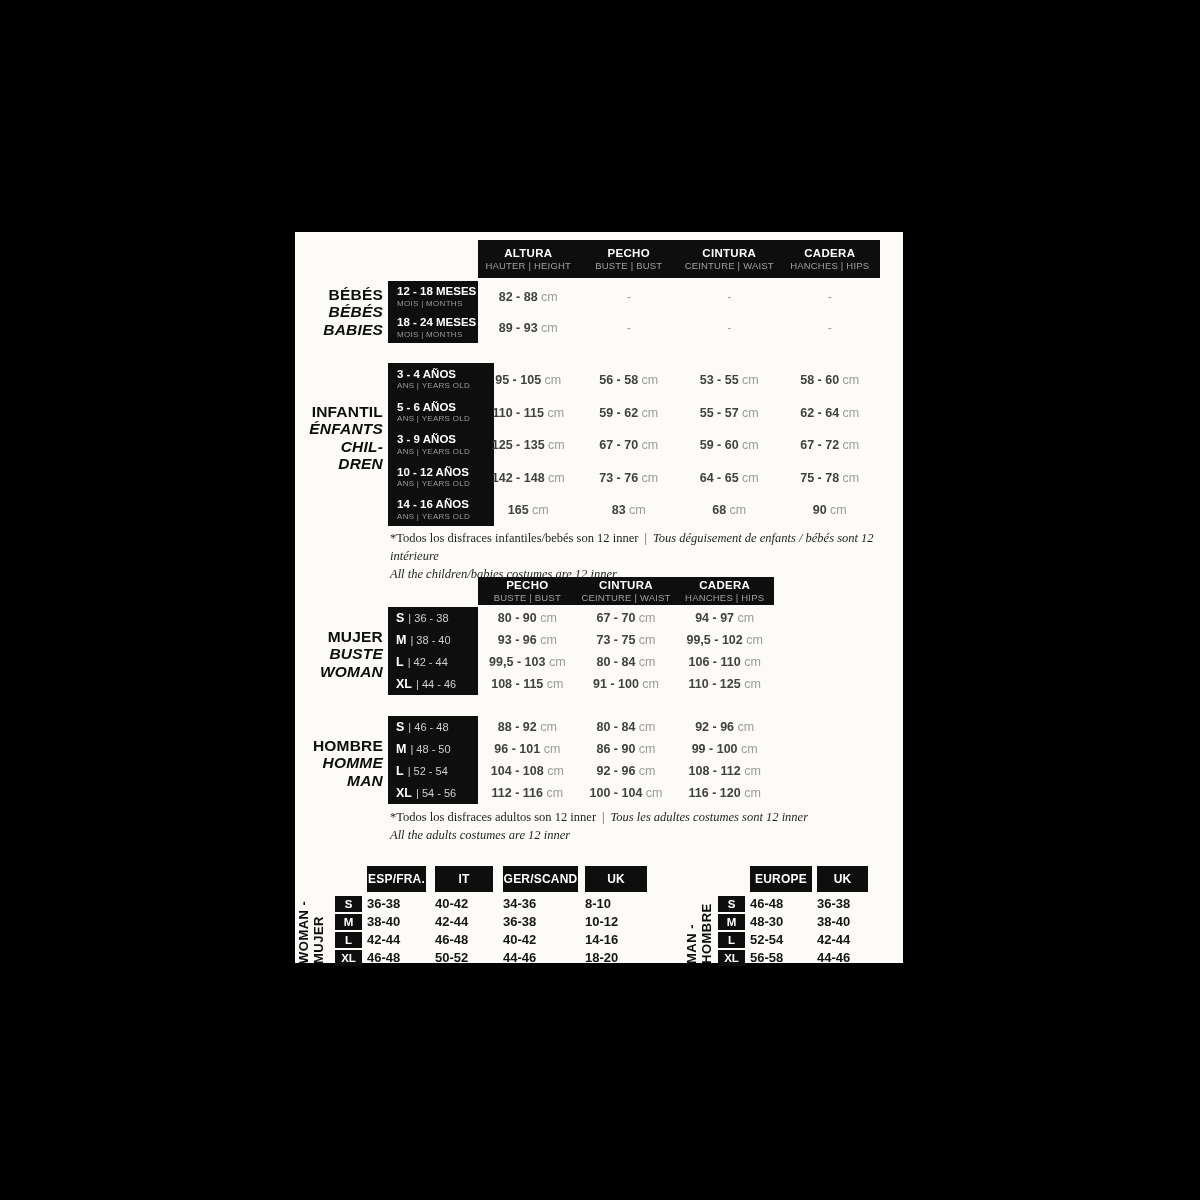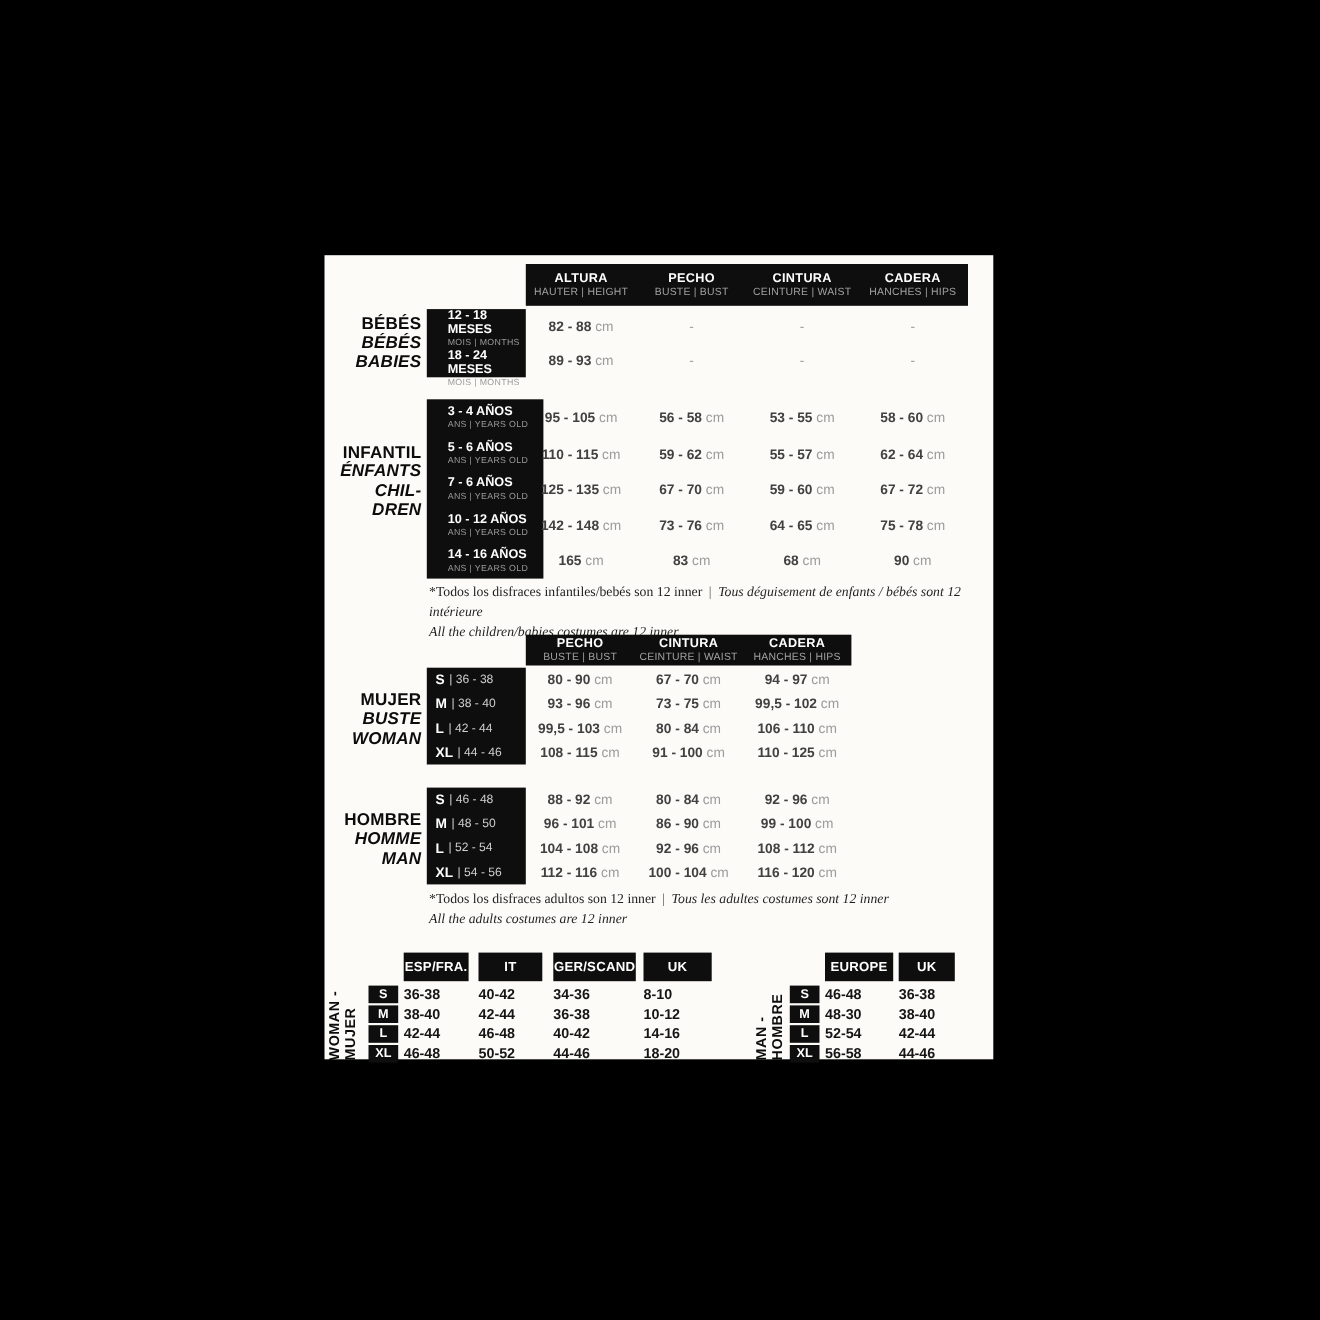--- a/index.html
+++ b/index.html
@@ -8,21 +8,21 @@
   .canvas{position:absolute;inset:0;background:#000}
   .page{position:absolute;left:295px;top:232px;width:608px;height:731px;background:#fcfbf8}
   .abs{position:absolute}
   
   .bar{background:#0e0e0e;display:flex}
   .bar .col{flex:1;display:flex;flex-direction:column;align-items:center;justify-content:center;line-height:1.18}
   .bar .main{color:#fff;font-weight:700;font-size:11.5px;letter-spacing:.3px}
   .bar .sub{color:#a0a0a0;font-size:9.5px;letter-spacing:.2px}
   
   .agebox{background:#0e0e0e;display:flex;flex-direction:column}
-  .agerow{flex:1;display:flex;flex-direction:column;justify-content:center;padding-left:19px;line-height:1.15}
+  .agerow{flex:1;display:flex;flex-direction:column;justify-content:center;padding-left:9px;line-height:1.15}
   .agerow .main{color:#fff;font-weight:700;font-size:11.5px}
   .agerow .sub{color:#9a9a9a;font-size:8px;letter-spacing:.3px}
   .sizerow{flex:1;display:flex;align-items:center;padding-left:8px}
   .sizerow .sz{color:#fff;font-weight:700;font-size:12.5px}
   .sizerow .rg{color:#cfcfcf;font-weight:400;font-size:11px;margin-left:4px}
   
   .sidelabel{text-align:right;font-weight:700;color:#0c0c0c;font-size:15.5px;line-height:1.12;letter-spacing:.2px}
   .it{font-style:italic}
   
   .valrow{display:flex;align-items:center}
@@ -101,21 +101,21 @@
   <div class="agebox abs" style="left:93px;top:131px;width:106px;height:163px">
     <div class="agerow">
           <span class="main">3 - 4 AÑOS</span>
           <span class="sub">ANS | YEARS OLD</span>
         </div>
     <div class="agerow">
           <span class="main">5 - 6 AÑOS</span>
           <span class="sub">ANS | YEARS OLD</span>
         </div>
     <div class="agerow">
-          <span class="main">7 - 6 AÑOS</span>
+          <span class="main">3 - 9 AÑOS</span>
           <span class="sub">ANS | YEARS OLD</span>
         </div>
     <div class="agerow">
           <span class="main">10 - 12 AÑOS</span>
           <span class="sub">ANS | YEARS OLD</span>
         </div>
     <div class="agerow">
           <span class="main">14 - 16 AÑOS</span>
           <span class="sub">ANS | YEARS OLD</span>
         </div>

